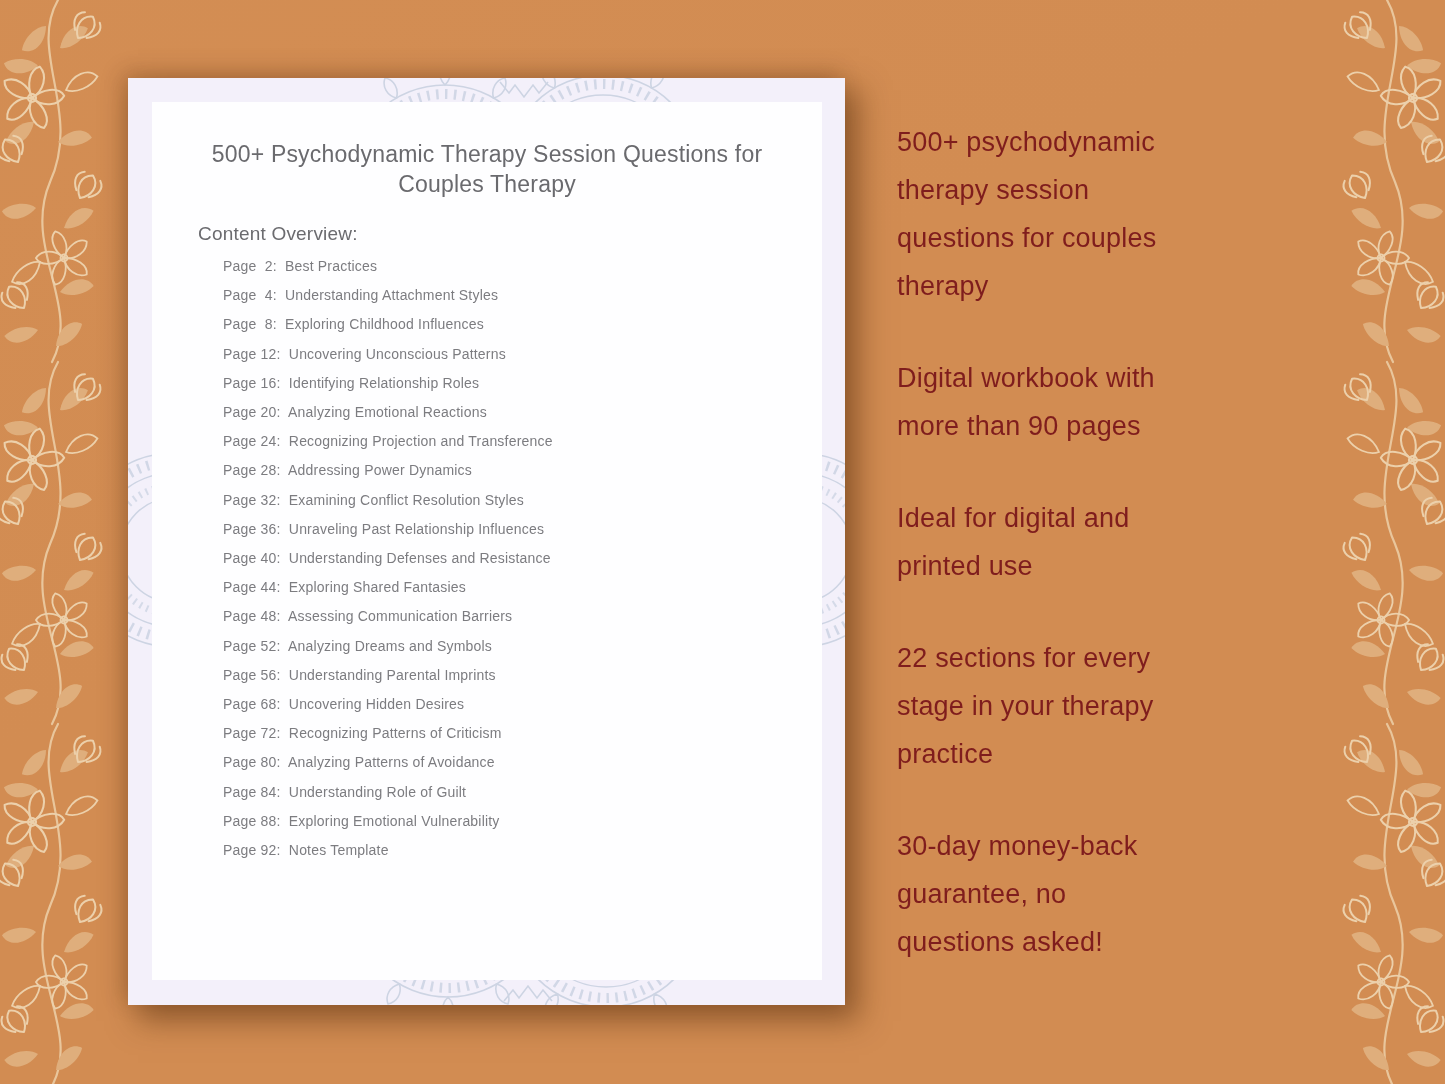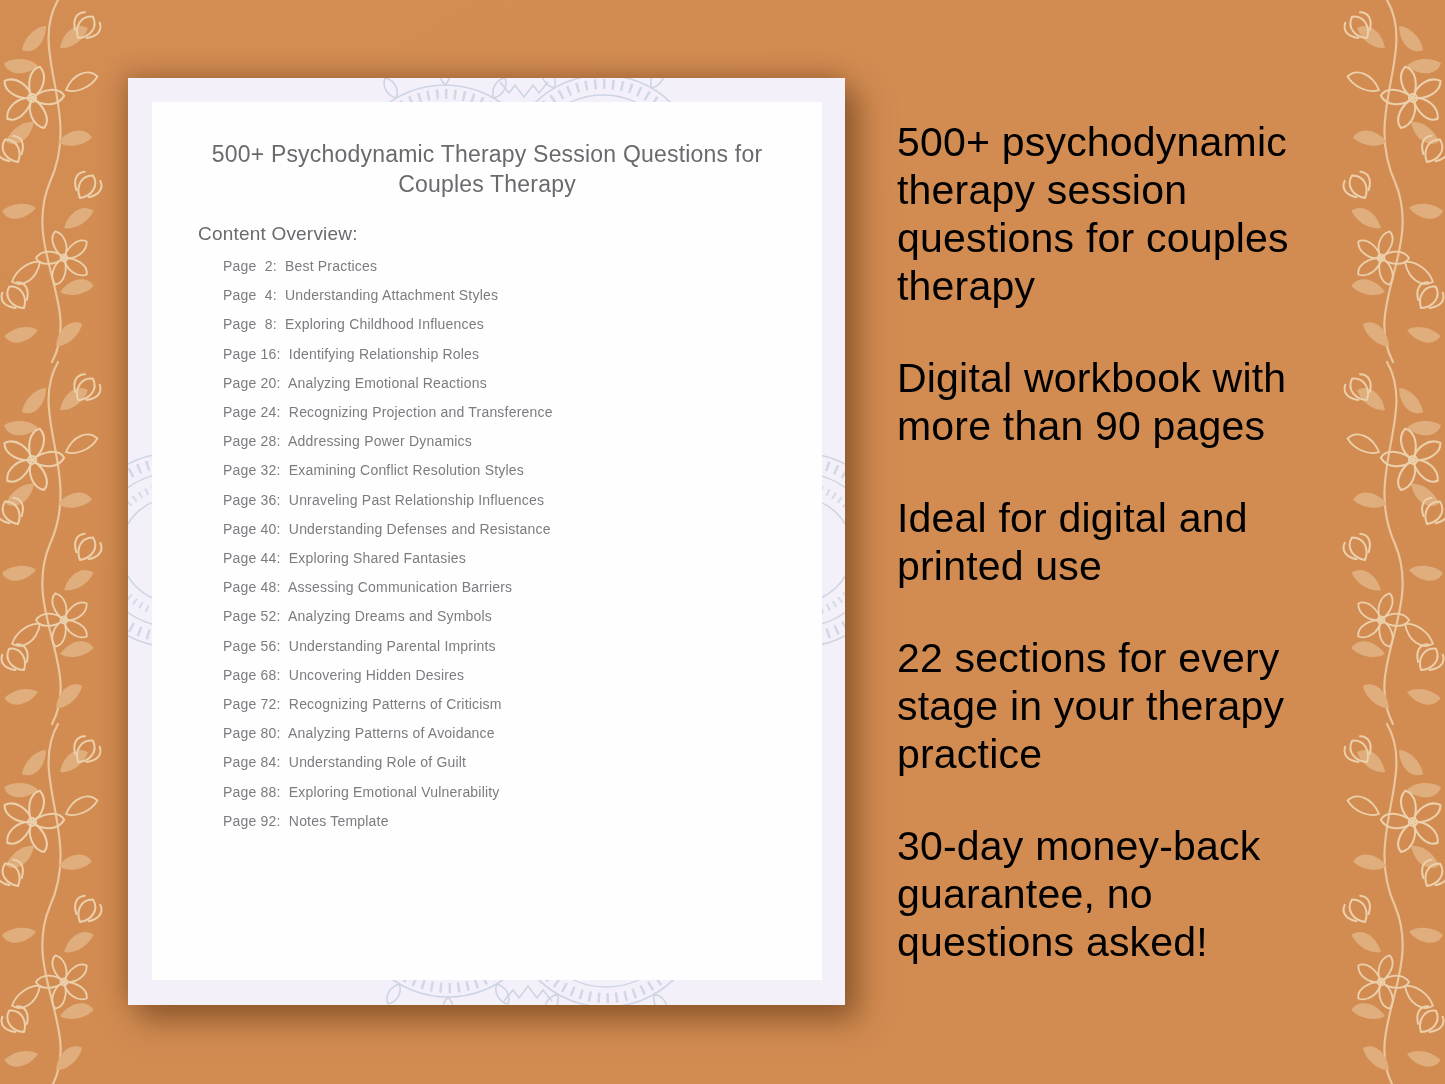--- a/index.html
+++ b/index.html
@@ -64,22 +64,22 @@
     letter-spacing: .2px;
     color: #7c7c80;
     white-space: pre;
   }
 
   
   .marketing {
     position: absolute;
     left: 897px; top: 118px;
     width: 436px;
-    color: #000000;
-    font-size: 41px;
+    color: #7f1d1d;
+    font-size: 27px;
     line-height: 48px;
     font-weight: 300;
     letter-spacing: .2px;
   }
   .marketing p {
     margin: 0 0 44px 0;
     white-space: pre-line;
   }
 </style>
 </head>
@@ -174,20 +174,21 @@
     <use href="#crown-g" transform="translate(400,923) scale(1,-1)"></use>
   </svg>
 
   <div class="page">
     <h1 class="doc-title">500+ Psychodynamic Therapy Session Questions for Couples Therapy</h1>
     <div class="overview-heading">Content Overview:</div>
     <ul class="toc" id="toc-list">
         <li>Page  2:  Best Practices</li>
         <li>Page  4:  Understanding Attachment Styles</li>
         <li>Page  8:  Exploring Childhood Influences</li>
+        <li>Page 12:  Uncovering Unconscious Patterns</li>
         <li>Page 16:  Identifying Relationship Roles</li>
         <li>Page 20:  Analyzing Emotional Reactions</li>
         <li>Page 24:  Recognizing Projection and Transference</li>
         <li>Page 28:  Addressing Power Dynamics</li>
         <li>Page 32:  Examining Conflict Resolution Styles</li>
         <li>Page 36:  Unraveling Past Relationship Influences</li>
         <li>Page 40:  Understanding Defenses and Resistance</li>
         <li>Page 44:  Exploring Shared Fantasies</li>
         <li>Page 48:  Assessing Communication Barriers</li>
         <li>Page 52:  Analyzing Dreams and Symbols</li>

